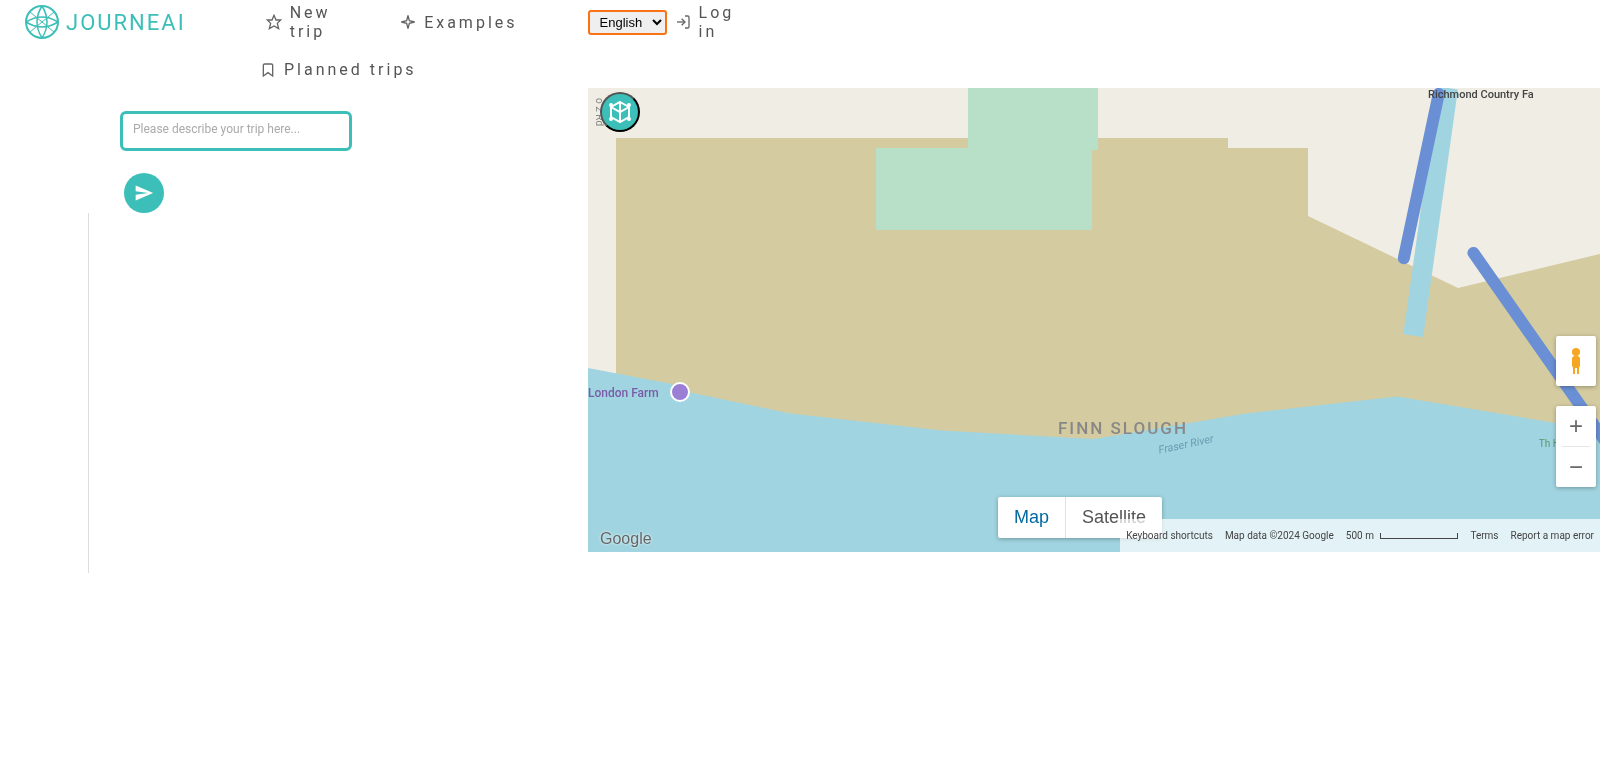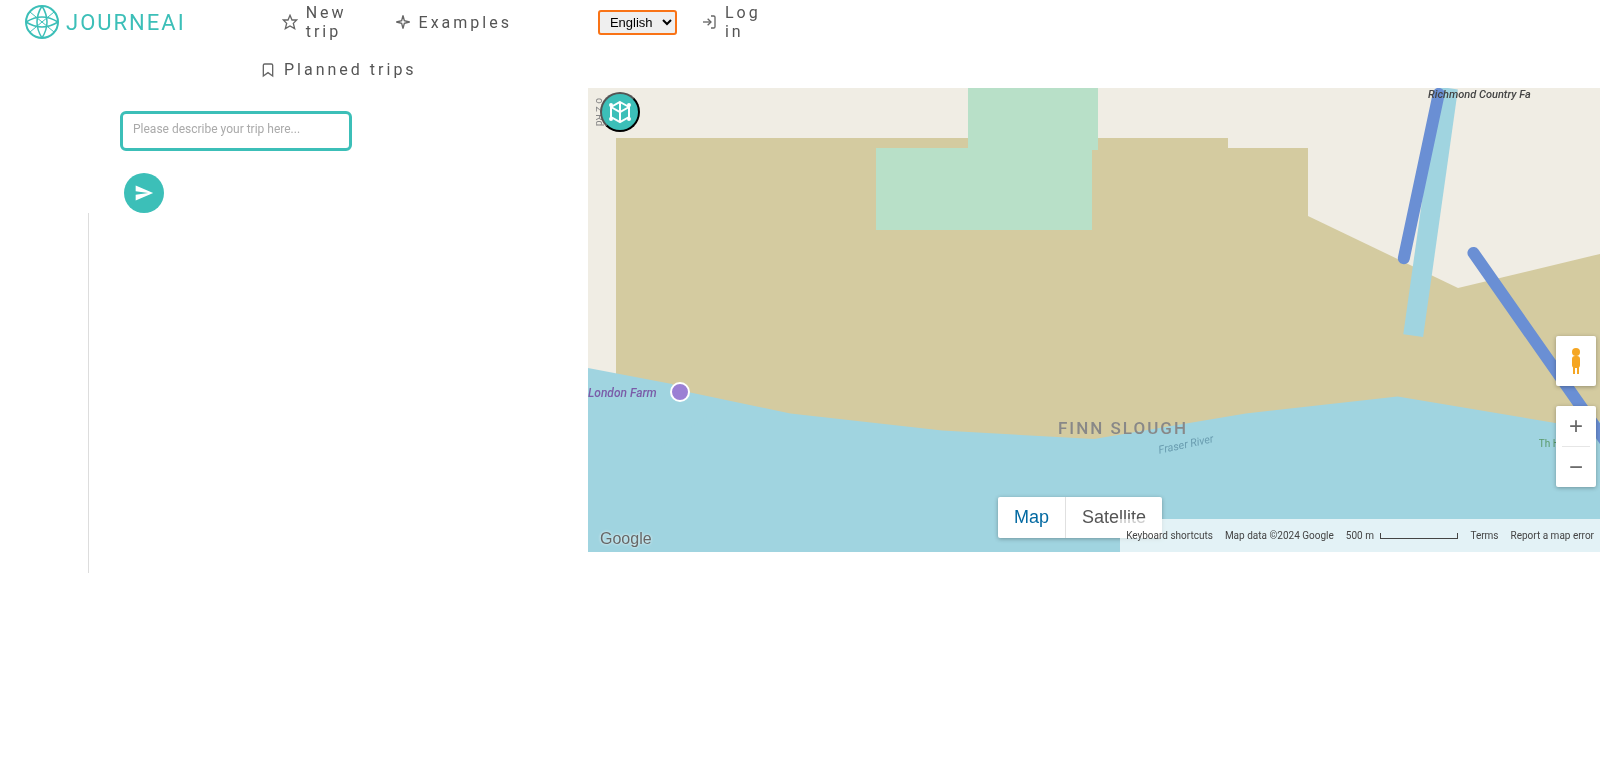--- a/index.html
+++ b/index.html
@@ -12,21 +12,21 @@
       background: #ffffff;
       width: 1600px;
       height: 781px;
       overflow: hidden;
       position: relative;
     }
     .header {
       display: flex;
       align-items: center;
       padding: 8px 24px;
-      gap: 24px;
+      gap: 8px;
       height: 44px;
     }
     .logo {
       display: flex;
       align-items: center;
       gap: 6px;
       margin-right: 60px;
     }
     .logo-icon {
       width: 36px;
@@ -168,21 +168,20 @@
       position: absolute;
       font-size: 10px;
       color: #888;
       writing-mode: vertical-rl;
     }
     .poi-label {
       position: absolute;
       font-size: 12px;
       color: #444;
       font-weight: 500;
-      font-style: italic;
     }
     .poi-marker {
       position: absolute;
       width: 20px;
       height: 20px;
       border-radius: 50%;
       background: #9b7fd4;
       border: 2px solid #fff;
     }
     .map-type-control {

